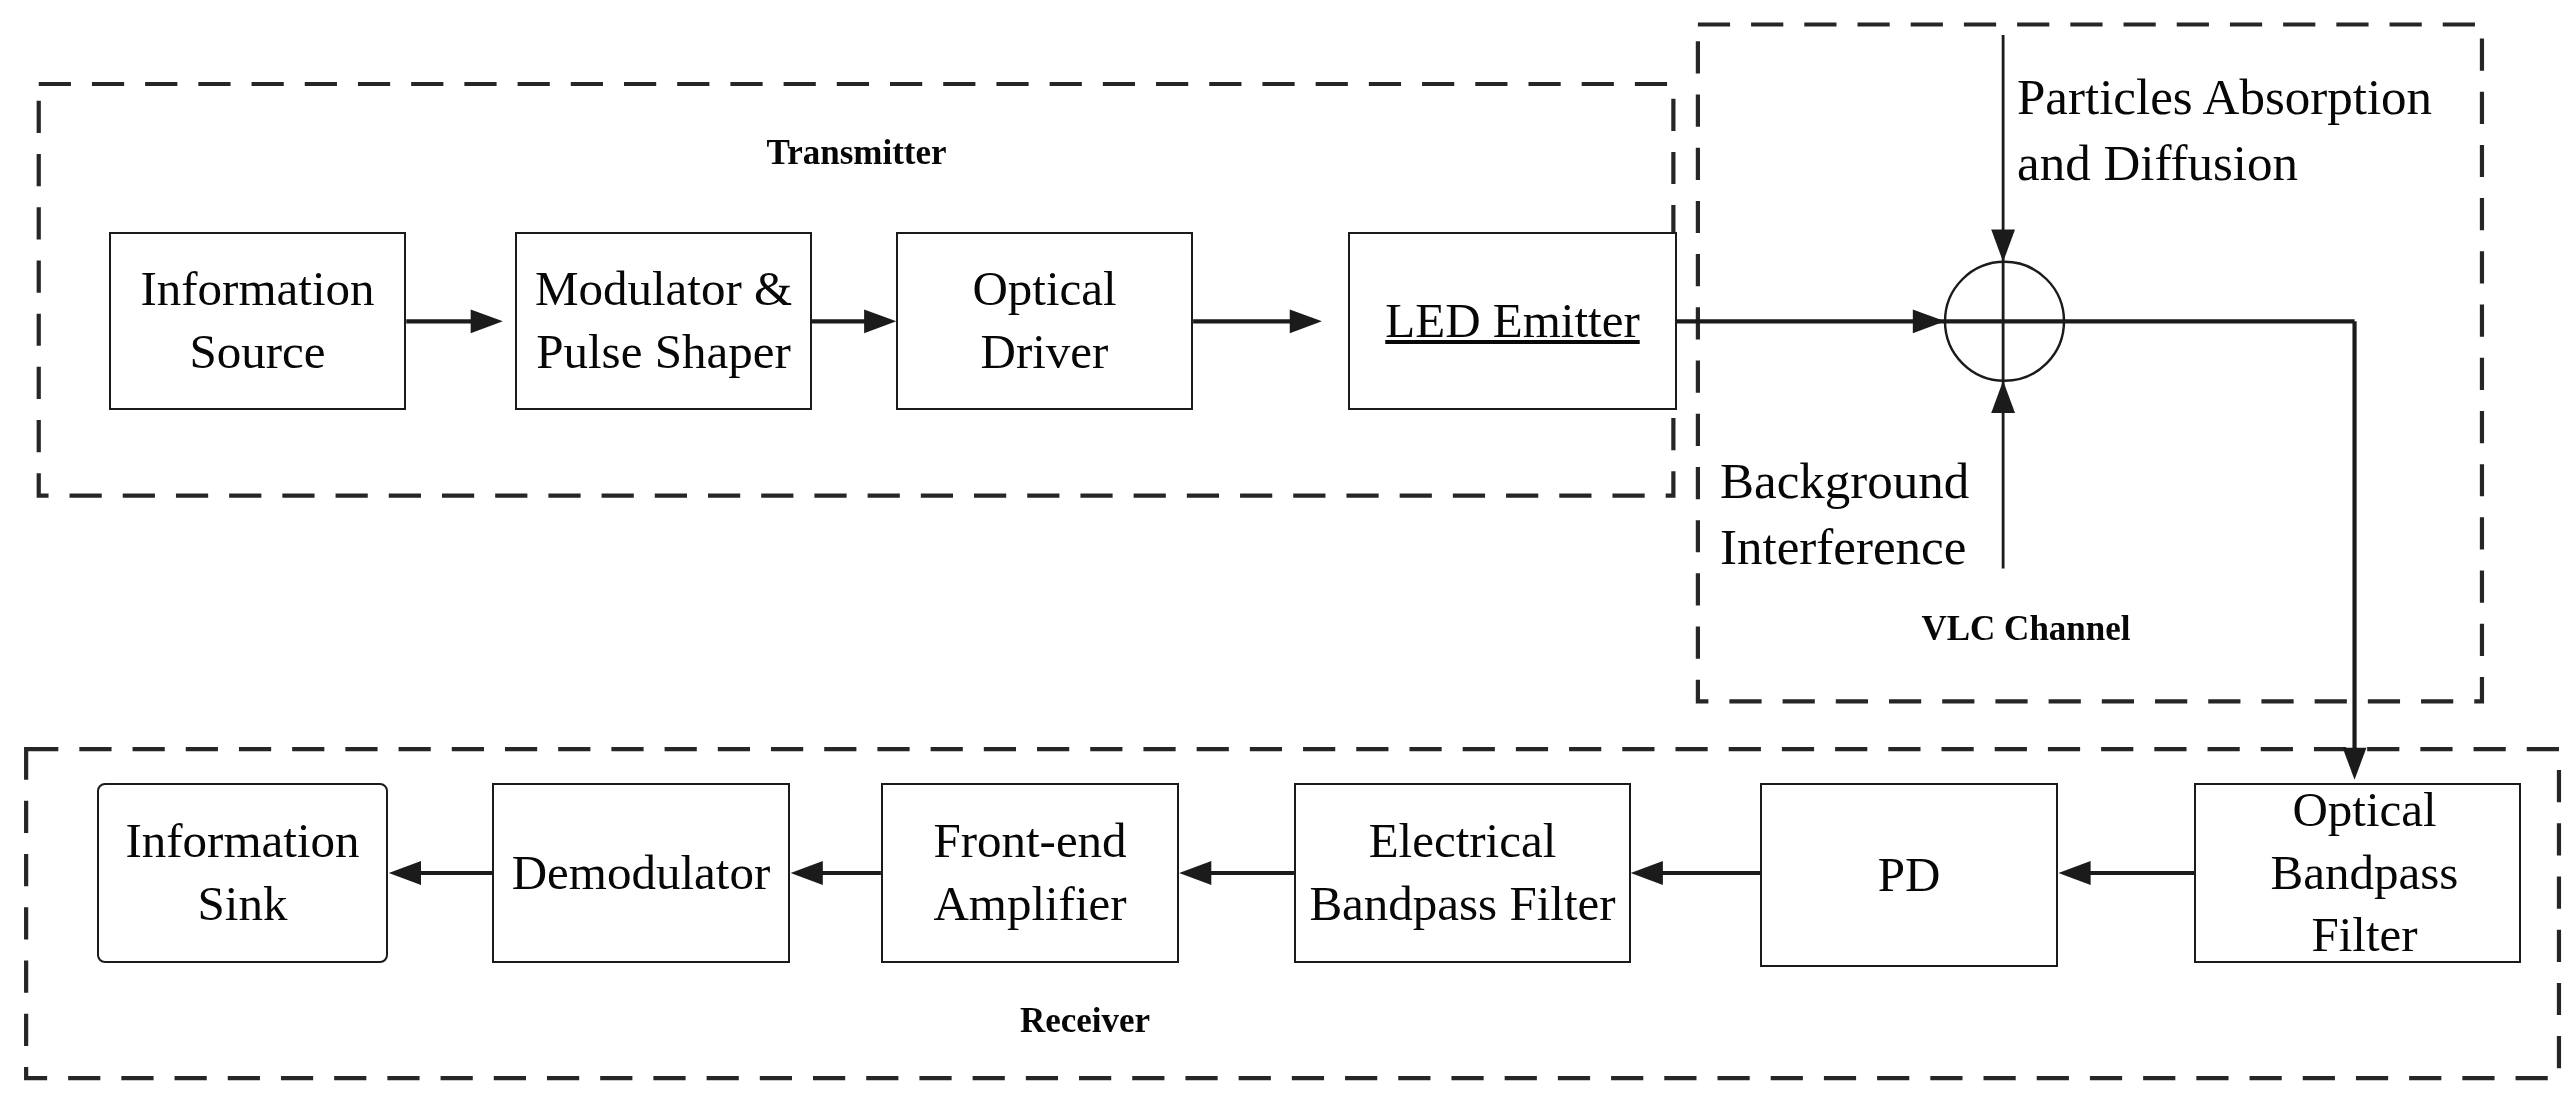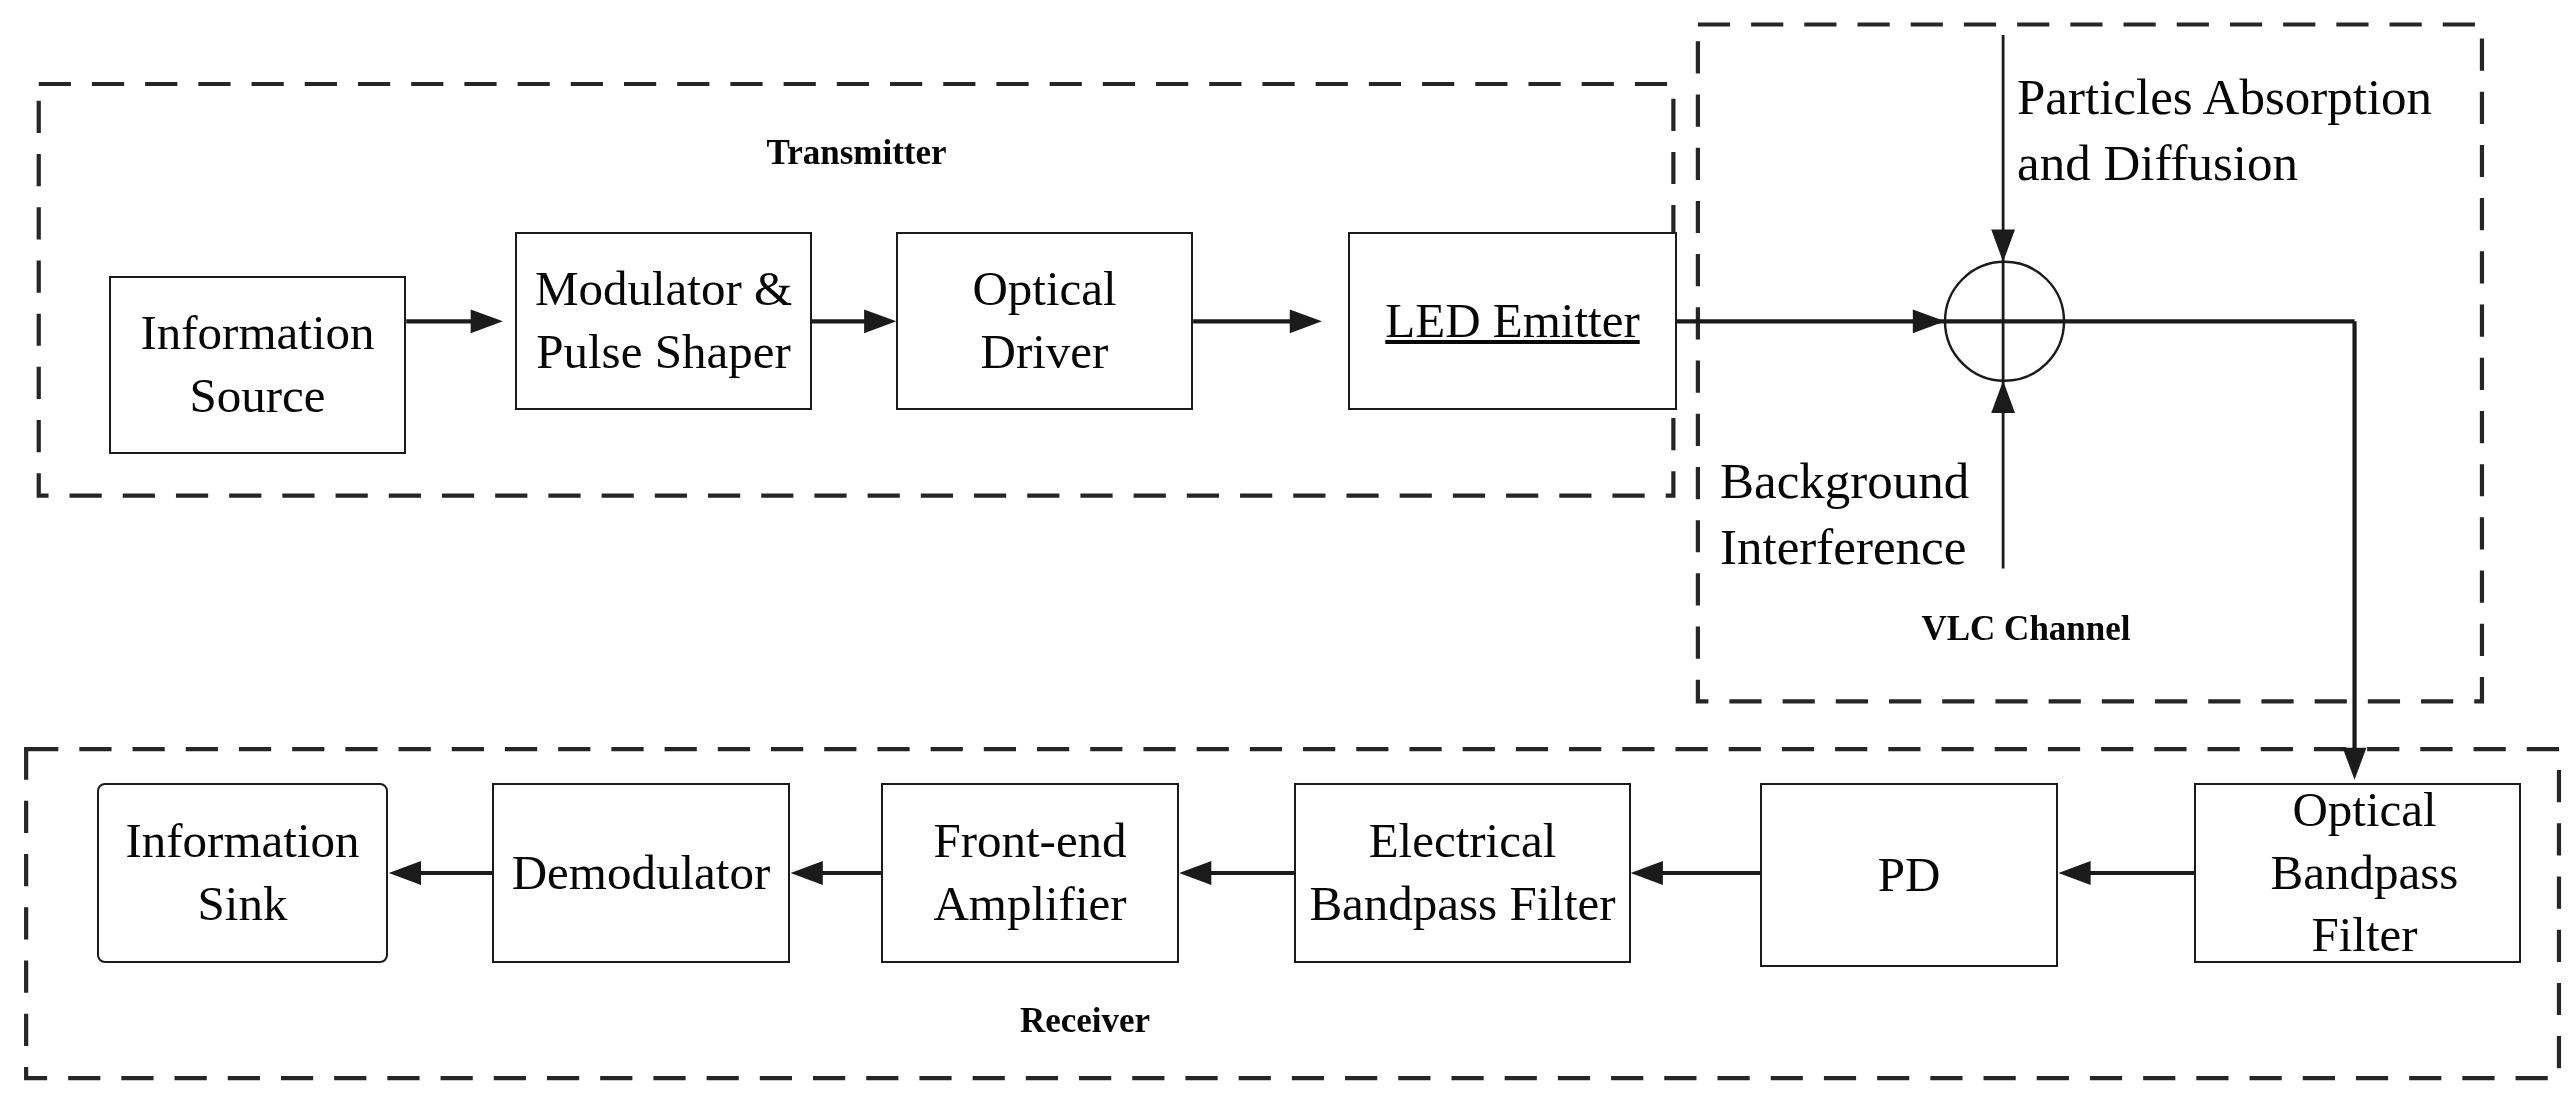--- a/index.html
+++ b/index.html
@@ -76,21 +76,21 @@
     <polygon points="555,1247 601,1230 601,1264" fill="#1b1b1b"></polygon>
   </svg>
 
   <div class="seclabel" style="left:39px;top:132px;width:1635px;">Transmitter</div>
   <div class="seclabel" style="left:1711px;top:608px;width:630px;">VLC Channel</div>
   <div class="seclabel" style="left:770px;top:1000px;width:630px;">Receiver</div>
 
   <div class="ann" style="left:2017px;top:64px;width:420px;">Particles Absorption and Diffusion</div>
   <div class="ann" style="left:1720px;top:448px;width:280px;">Background Interference</div>
 
-  <div class="block" style="left:109px;top:232px;width:297px;height:178px;margin-top:44px;">Information Source</div>
+  <div class="block" style="left:109px;top:232px;width:297px;height:178px;">Information Source</div>
   <div class="block" style="left:503px;top:232px;width:297px;height:178px;margin-left:12px;">Modulator &amp; Pulse Shaper</div>
   <div class="block" style="left:896px;top:232px;width:297px;height:178px;">Optical Driver</div>
   <div class="block" style="left:1348px;top:232px;width:329px;height:178px;text-decoration:underline;">LED Emitter</div>
 
   <div class="block" style="left:97px;top:783px;width:291px;height:180px;border-radius:8px;">Information Sink</div>
   <div class="block" style="left:492px;top:783px;width:298px;height:180px;">Demodulator</div>
   <div class="block" style="left:881px;top:783px;width:298px;height:180px;">Front-end Amplifier</div>
   <div class="block" style="left:1294px;top:783px;width:337px;height:180px;">Electrical Bandpass Filter</div>
   <div class="block" style="left:1760px;top:783px;width:298px;height:184px;">PD</div>
   <div class="block" style="left:2194px;top:783px;width:327px;height:180px;padding-left:21px;">Optical Bandpass Filter</div>

